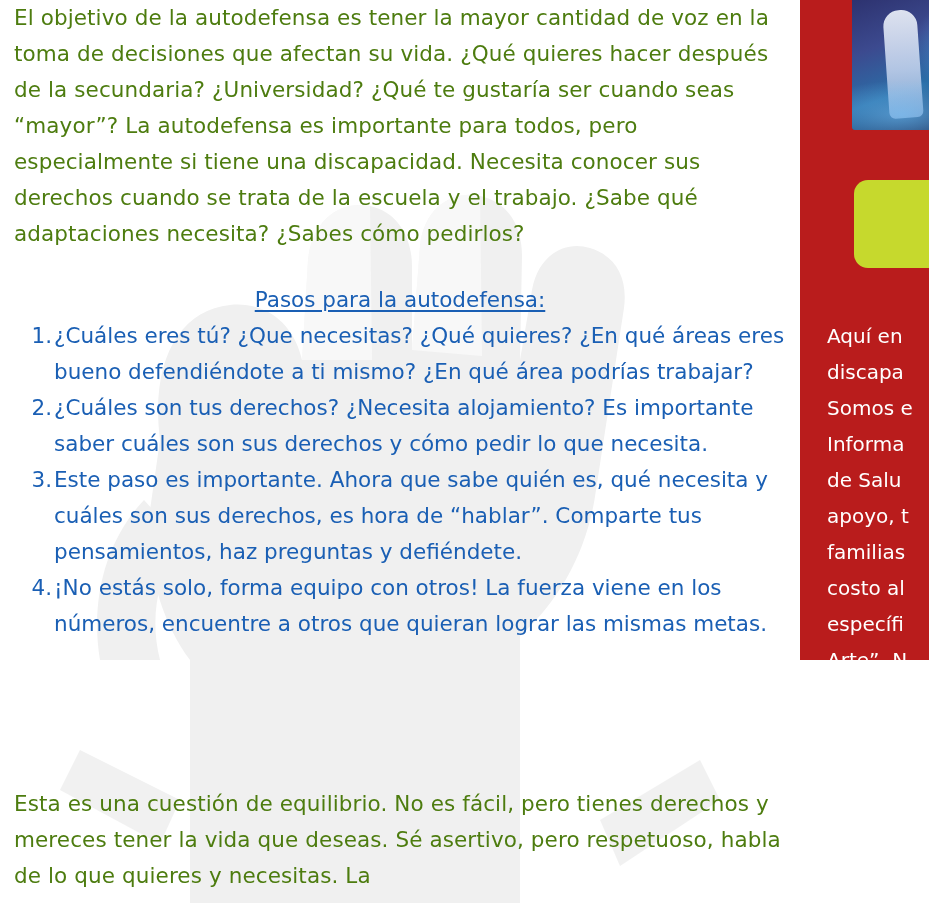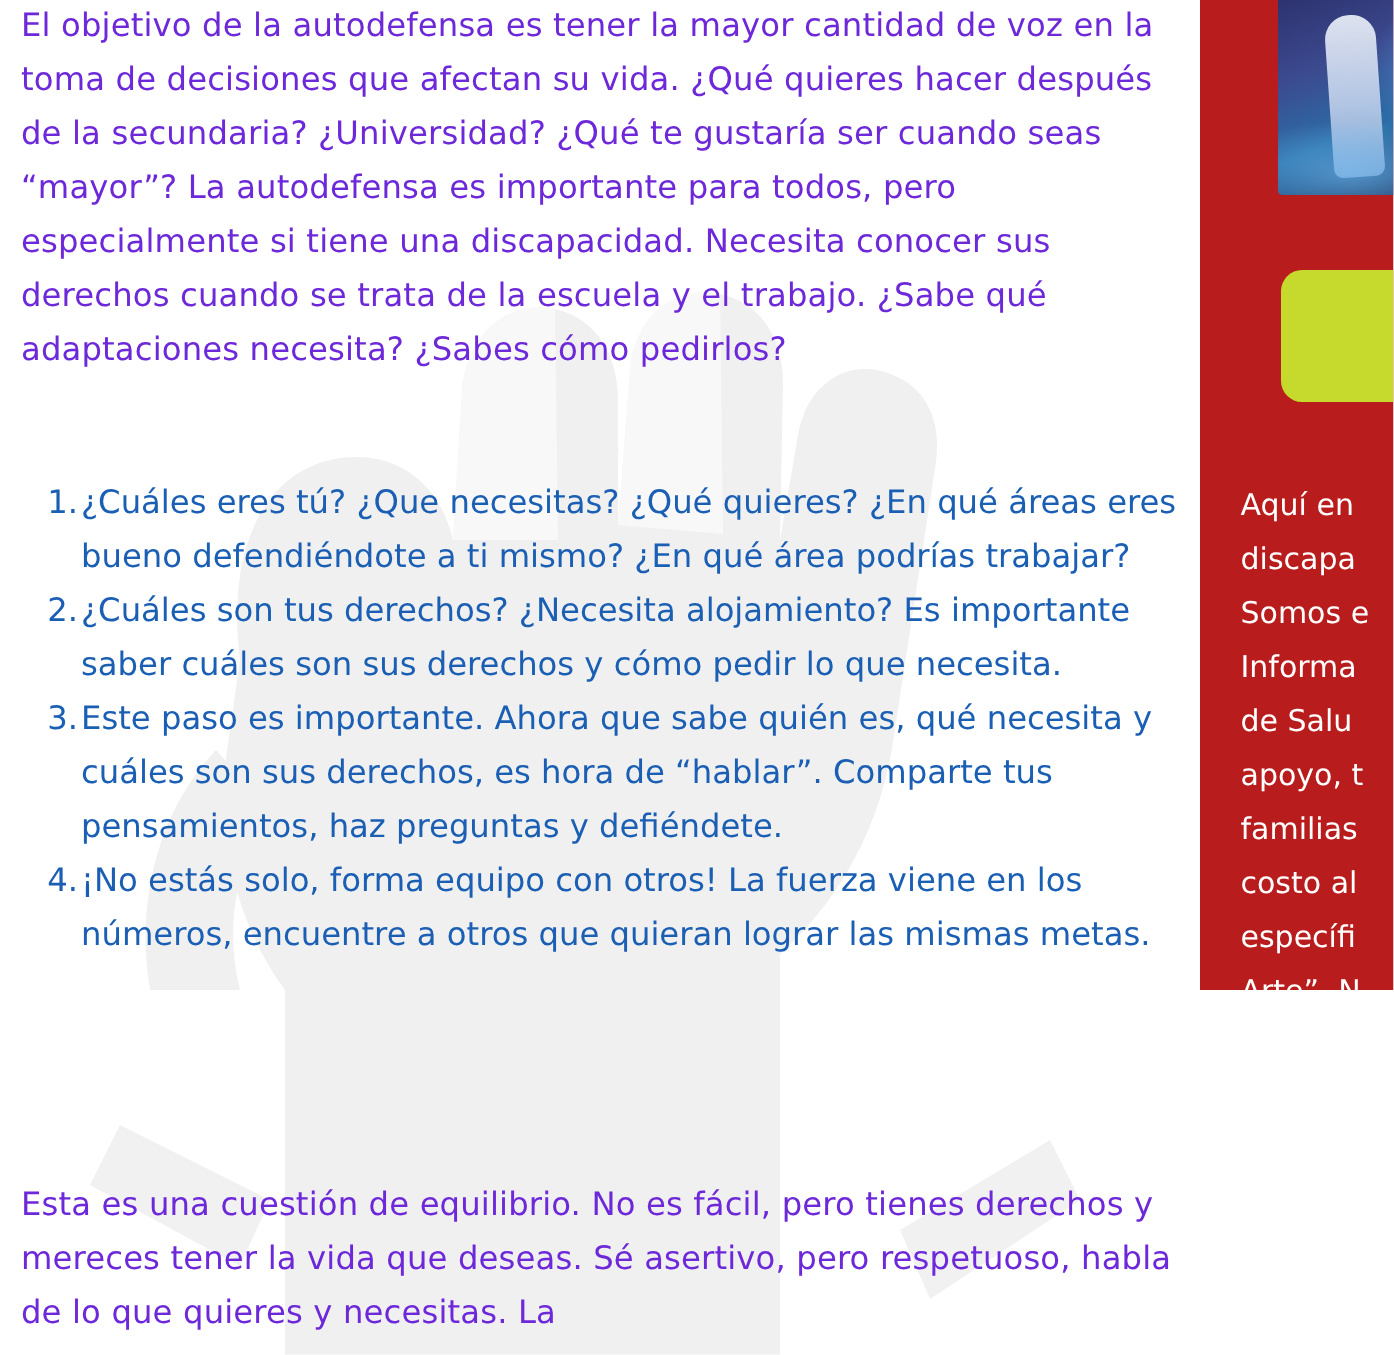--- a/index.html
+++ b/index.html
@@ -39,21 +39,21 @@
     left: 0;
     top: 0;
     width: 800px;
     height: 903px;
     z-index: 2;
     padding: 0;
     box-sizing: border-box;
   }
 
   .body-text {
-    color: #6d28d9;
+    color: #4d7c0f;
     font-size: 21.5px;
     line-height: 36px;
     letter-spacing: 0.1px;
     margin: 0;
   }
   .para-top {
     position: absolute;
     left: 14px;
     top: 0px;
     width: 778px;
@@ -190,20 +190,21 @@
     <g fill="#ffffff" opacity="0.55">
       <path d="M262 300 L268 200 C272 160 300 140 330 146 L332 300 Z"></path>
       <path d="M372 290 L380 186 C384 148 412 130 440 136 L442 296 Z"></path>
     </g>
   </svg>
 
   <div class="main-col">
 
     <p class="body-text para-top">El objetivo de la autodefensa es tener la mayor cantidad de voz en la toma de decisiones que afectan su vida. ¿Qué quieres hacer después de la secundaria? ¿Universidad? ¿Qué te gustaría ser cuando seas “mayor”? La autodefensa es importante para todos, pero especialmente si tiene una discapacidad. Necesita conocer sus derechos cuando se trata de la escuela y el trabajo. ¿Sabe qué adaptaciones necesita? ¿Sabes cómo pedirlos?</p>
 
+    <div class="steps-heading">Pasos para la autodefensa:</div>
 
     <ol class="steps-list">
       <li>
         <span class="num">1.</span>
         <span class="txt">¿Cuáles eres tú? ¿Que necesitas? ¿Qué quieres? ¿En qué áreas eres bueno defendiéndote a ti mismo? ¿En qué área podrías trabajar?</span>
       </li>
       <li>
         <span class="num">2.</span>
         <span class="txt">¿Cuáles son tus derechos? ¿Necesita alojamiento? Es importante saber cuáles son sus derechos y cómo pedir lo que necesita.</span>
       </li>

